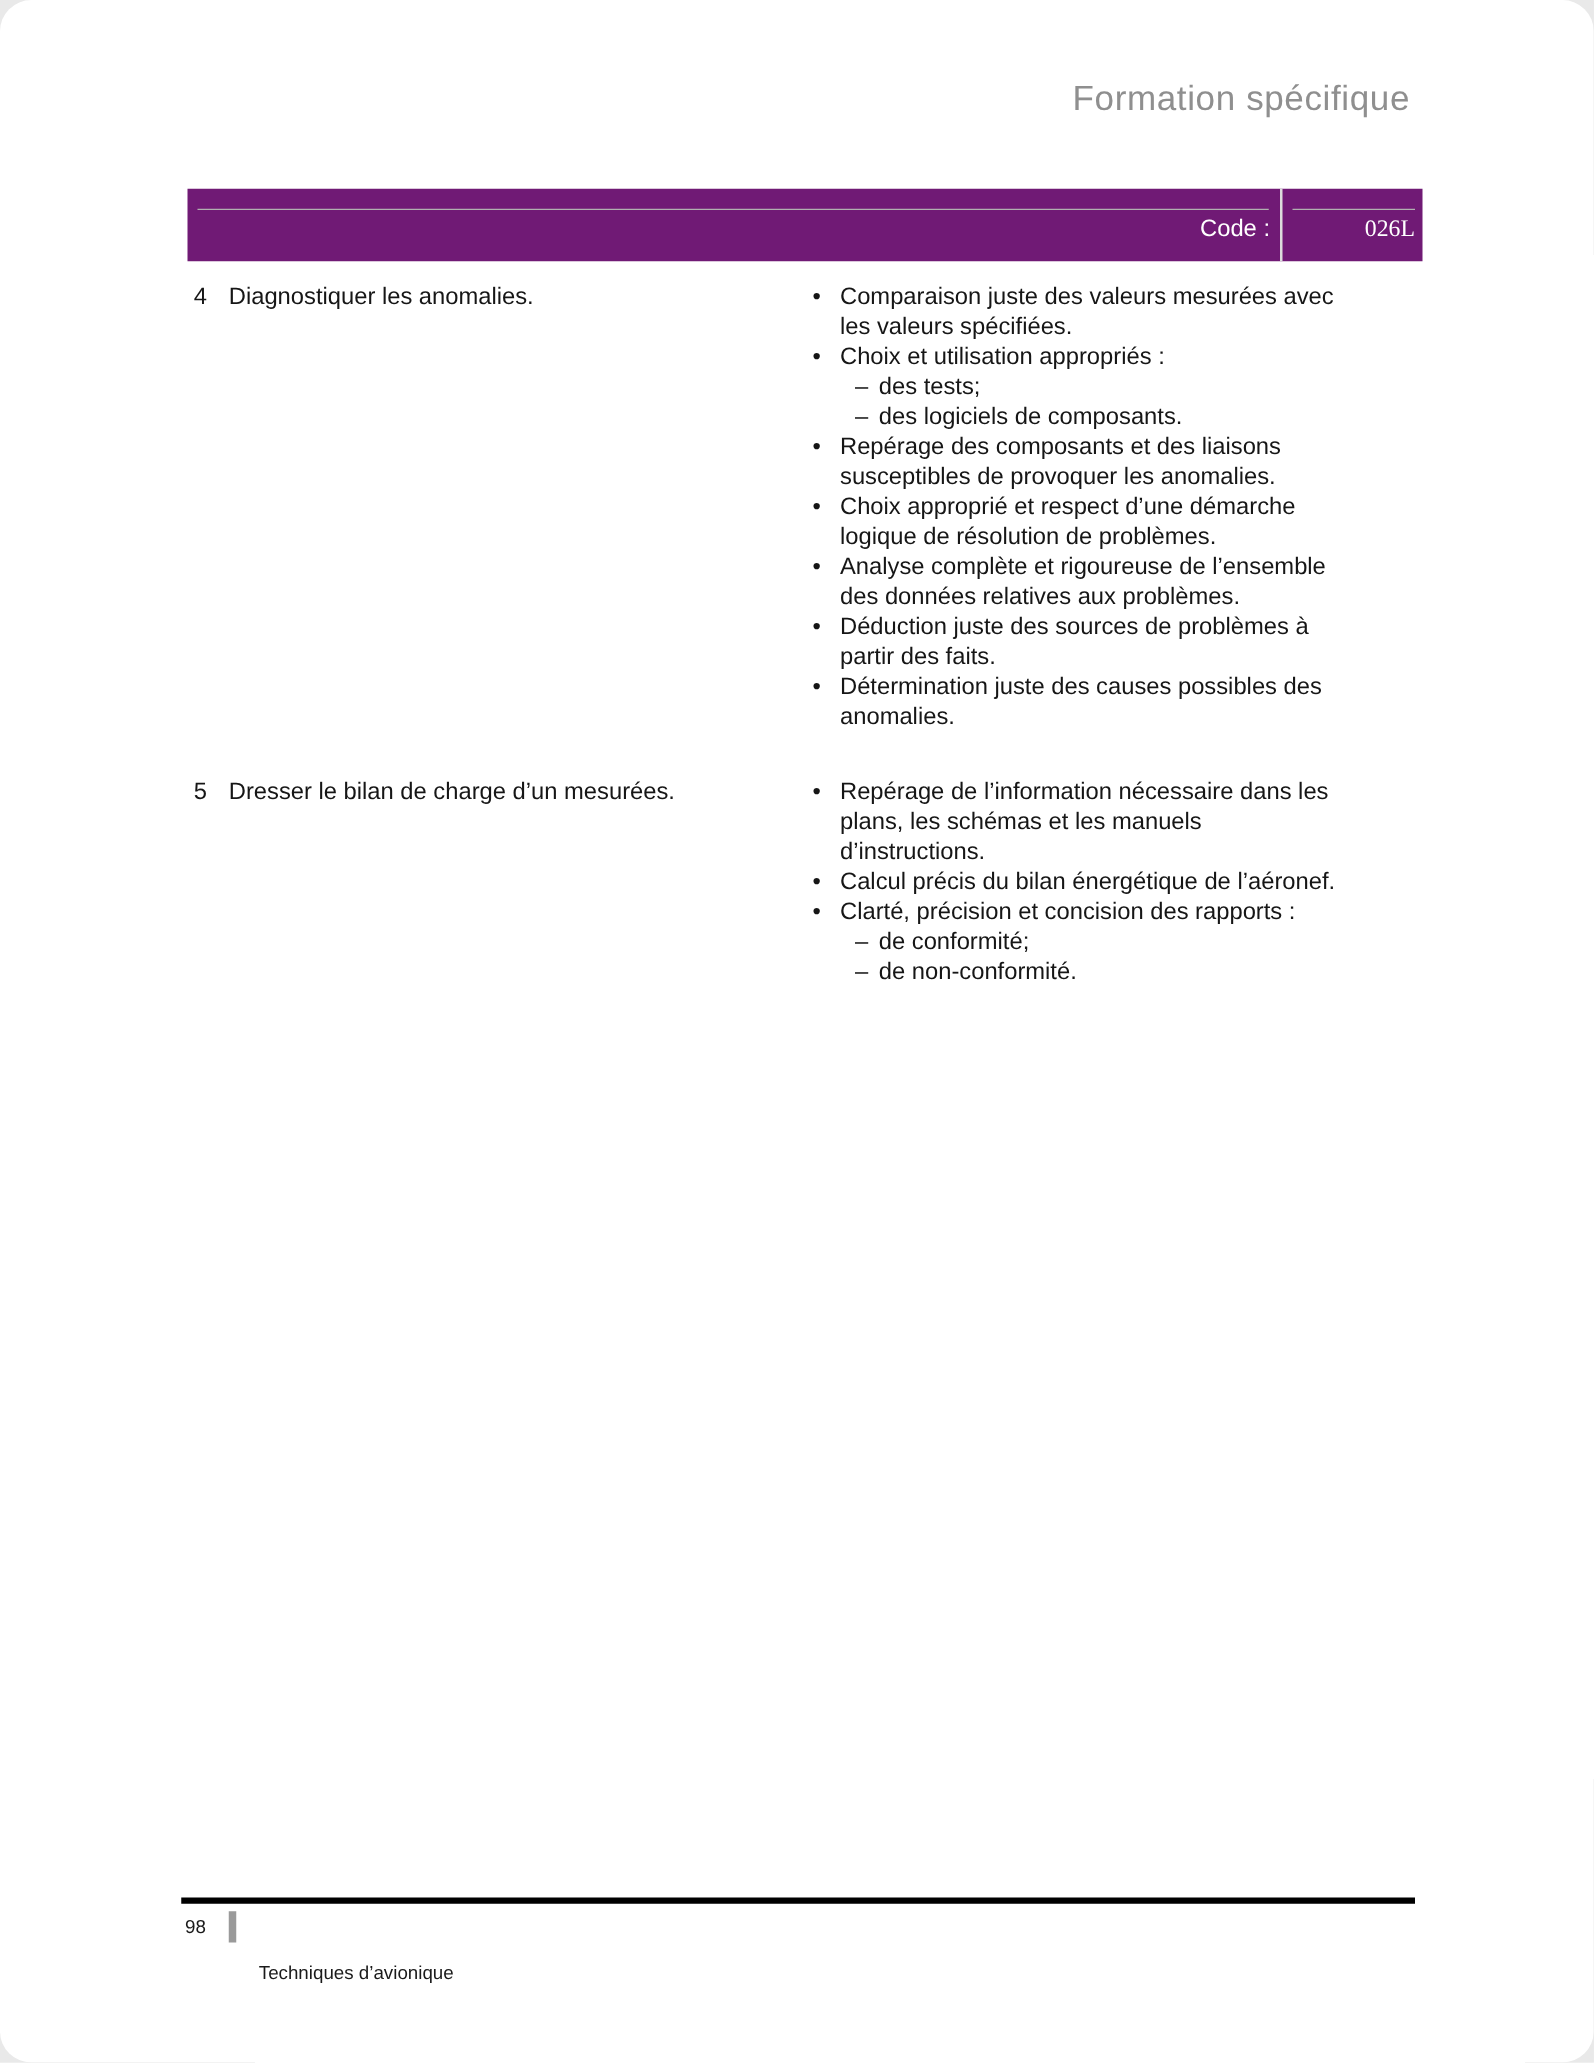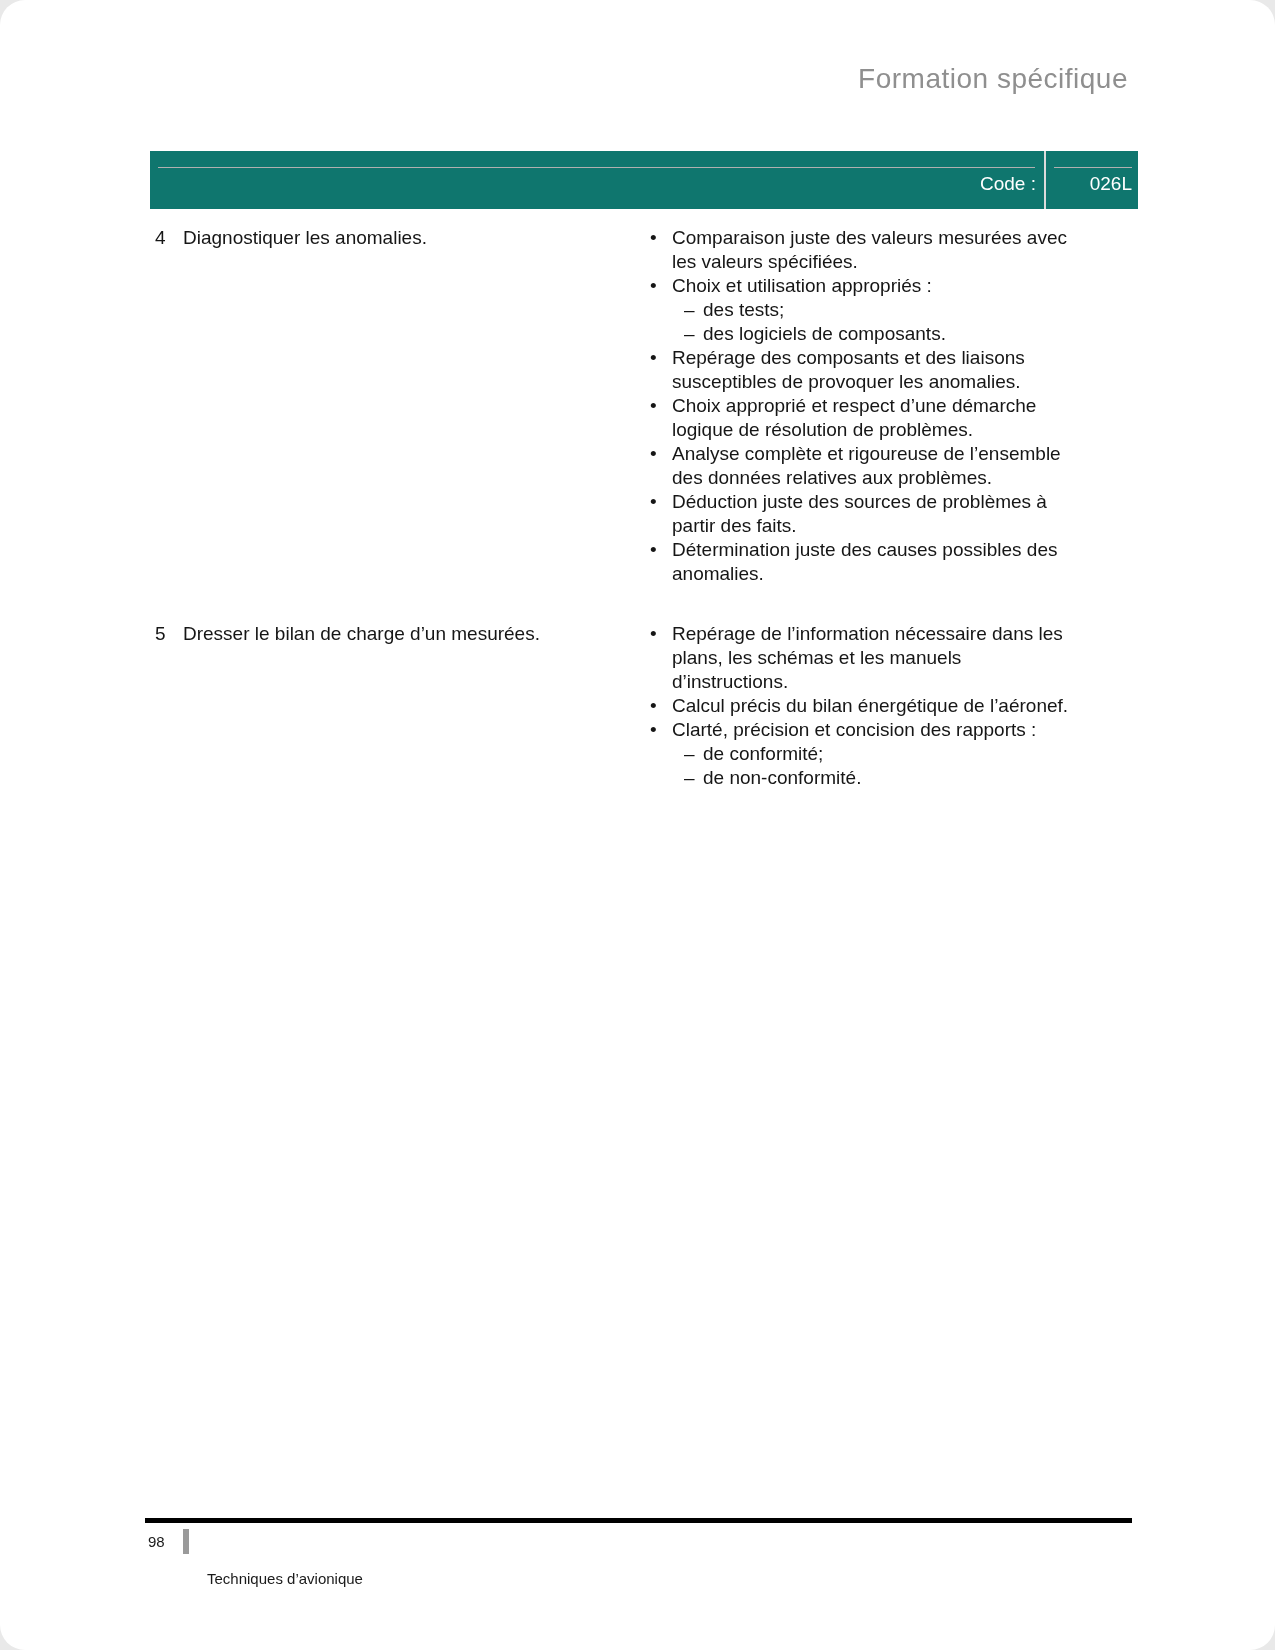--- a/index.html
+++ b/index.html
@@ -21,26 +21,26 @@
     font-size:28px;
     letter-spacing:0.5px;
     color:#8f8f8f;
   }
 
   
   .banner {
     position:absolute;
     left:150px; top:151px;
     width:988px; height:58px;
-    background:#0f766e;
+    background:#701a75;
     display:flex;
   }
   .banner-cell { position:relative; }
   .banner-cell-main { flex:1; }
-  .banner-cell-code { width:92px; }
+  .banner-cell-code { width:112px;font-family:Liberation Serif, serif; }
   .banner-line {
     position:absolute; top:16px; height:1px; background:#b0b0b0;
   }
   .banner-cell-main .banner-line { left:8px; right:9px; }
   .banner-cell-code .banner-line { left:8px; right:6px; }
   .banner-divider { width:2px; background:#dcdcdc; }
   .banner-text {
     position:absolute; right:8px; top:21px;
     color:#ffffff; font-size:19px; line-height:23px;
     white-space:nowrap;

